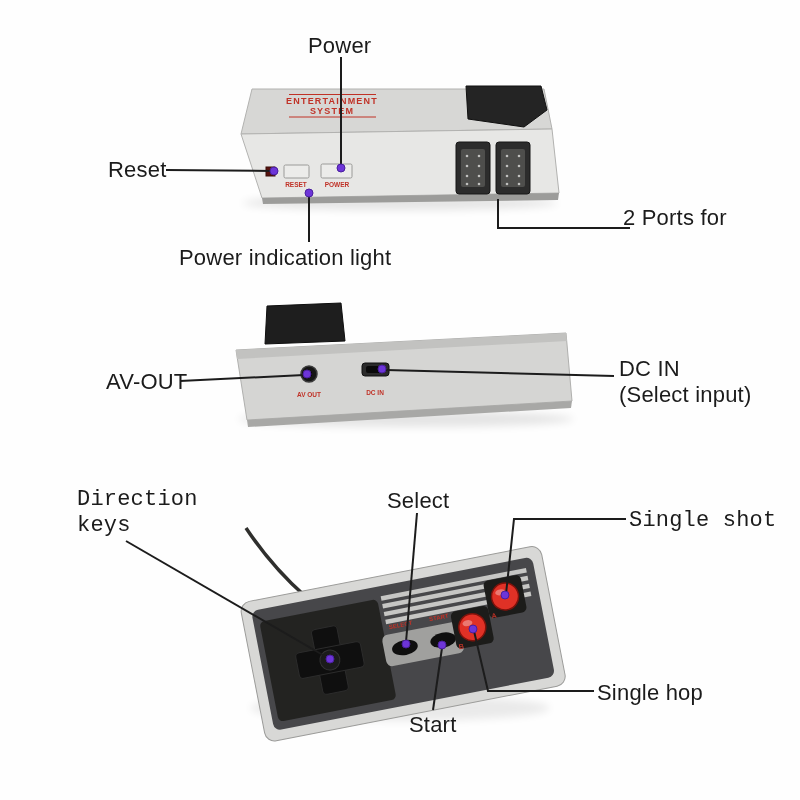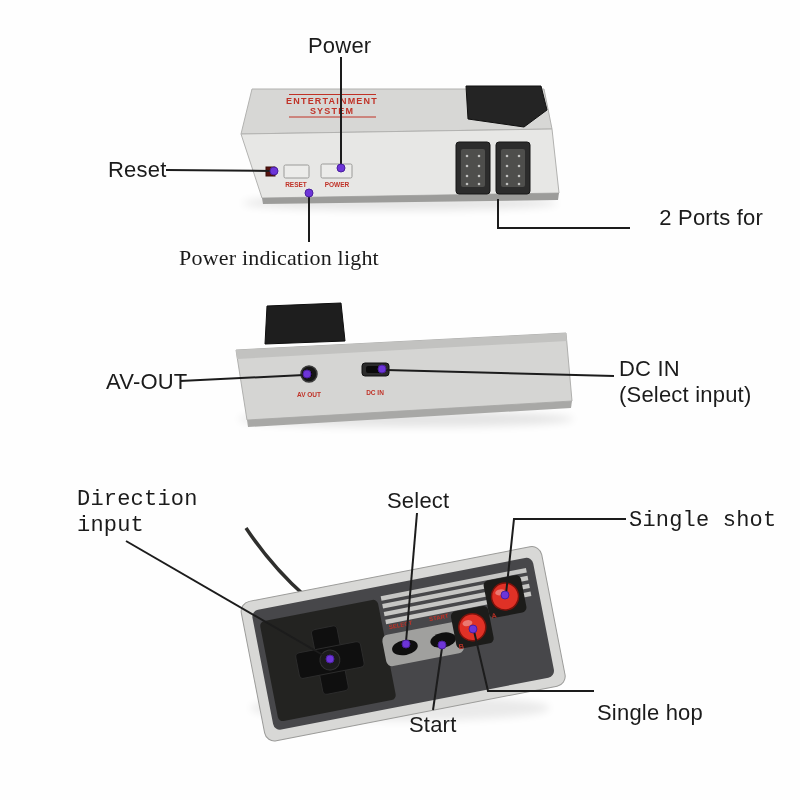--- a/index.html
+++ b/index.html
@@ -7,21 +7,21 @@
   body { font-family:"Liberation Sans", sans-serif; }
   .stage {
     position:relative; width:800px; height:800px;
     background:#fefefe; overflow:hidden; margin:0 auto;
   }
   .svg-layer { position:absolute; left:0; top:0; }
   .label {
     position:absolute; color:#1b1b1b; font-size:22px; line-height:26px;
     white-space:nowrap; letter-spacing:0.2px;
   }
-  .label.center { text-align:right; }
+  .label.center { text-align:left; }
   svg text { font-family:"Liberation Sans", sans-serif; }
   .device-text { font-weight:bold; }
 </style>
 </head>
 <body>
 
 <div class="stage">
 
   <svg class="svg-layer" width="800" height="800" viewBox="0 0 800 800">
     <defs>
@@ -158,39 +158,39 @@
       <circle cx="505" cy="595" r="4" fill="#6d35d8"></circle>
       <circle cx="442" cy="645" r="4" fill="#6d35d8"></circle>
       <circle cx="473" cy="629" r="4" fill="#6d35d8"></circle>
     </g>
   </svg>
 
   <div class="label" style="left:308px; top:33px;">Power</div>
 
   <div class="label" style="left:108px; top:157px;">Reset</div>
 
-  <div class="label" style="left:179px; top:245px;font-family:Liberation Serif, serif;">Power indication light</div>
+  <div class="label" style="left:179px; top:245px;">Power indication light</div>
 
   <div class="label center" style="left:623px; top:205px; width:140px;">
     <div>2 Ports for</div>
   </div>
 
   <div class="label" style="left:106px; top:369px;">AV-OUT</div>
 
   <div class="label" style="left:619px; top:356px;">
     <div>DC IN</div>
     <div>(Select input)</div>
   </div>
 
   <div class="label" style="left:77px; top:487px;font-family:Liberation Mono, monospace;">
     <div>Direction</div>
-    <div>input</div>
+    <div>keys</div>
   </div>
 
   <div class="label" style="left:387px; top:488px;">Select</div>
 
   <div class="label" style="left:629px; top:508px;font-family:Liberation Mono, monospace;">Single shot</div>
 
   <div class="label" style="left:409px; top:712px;">Start</div>
 
-  <div class="label" style="left:597px; top:700px;">Single hop</div>
+  <div class="label" style="left:597px; top:680px;">Single hop</div>
 
 </div>
 
 </body></html>

